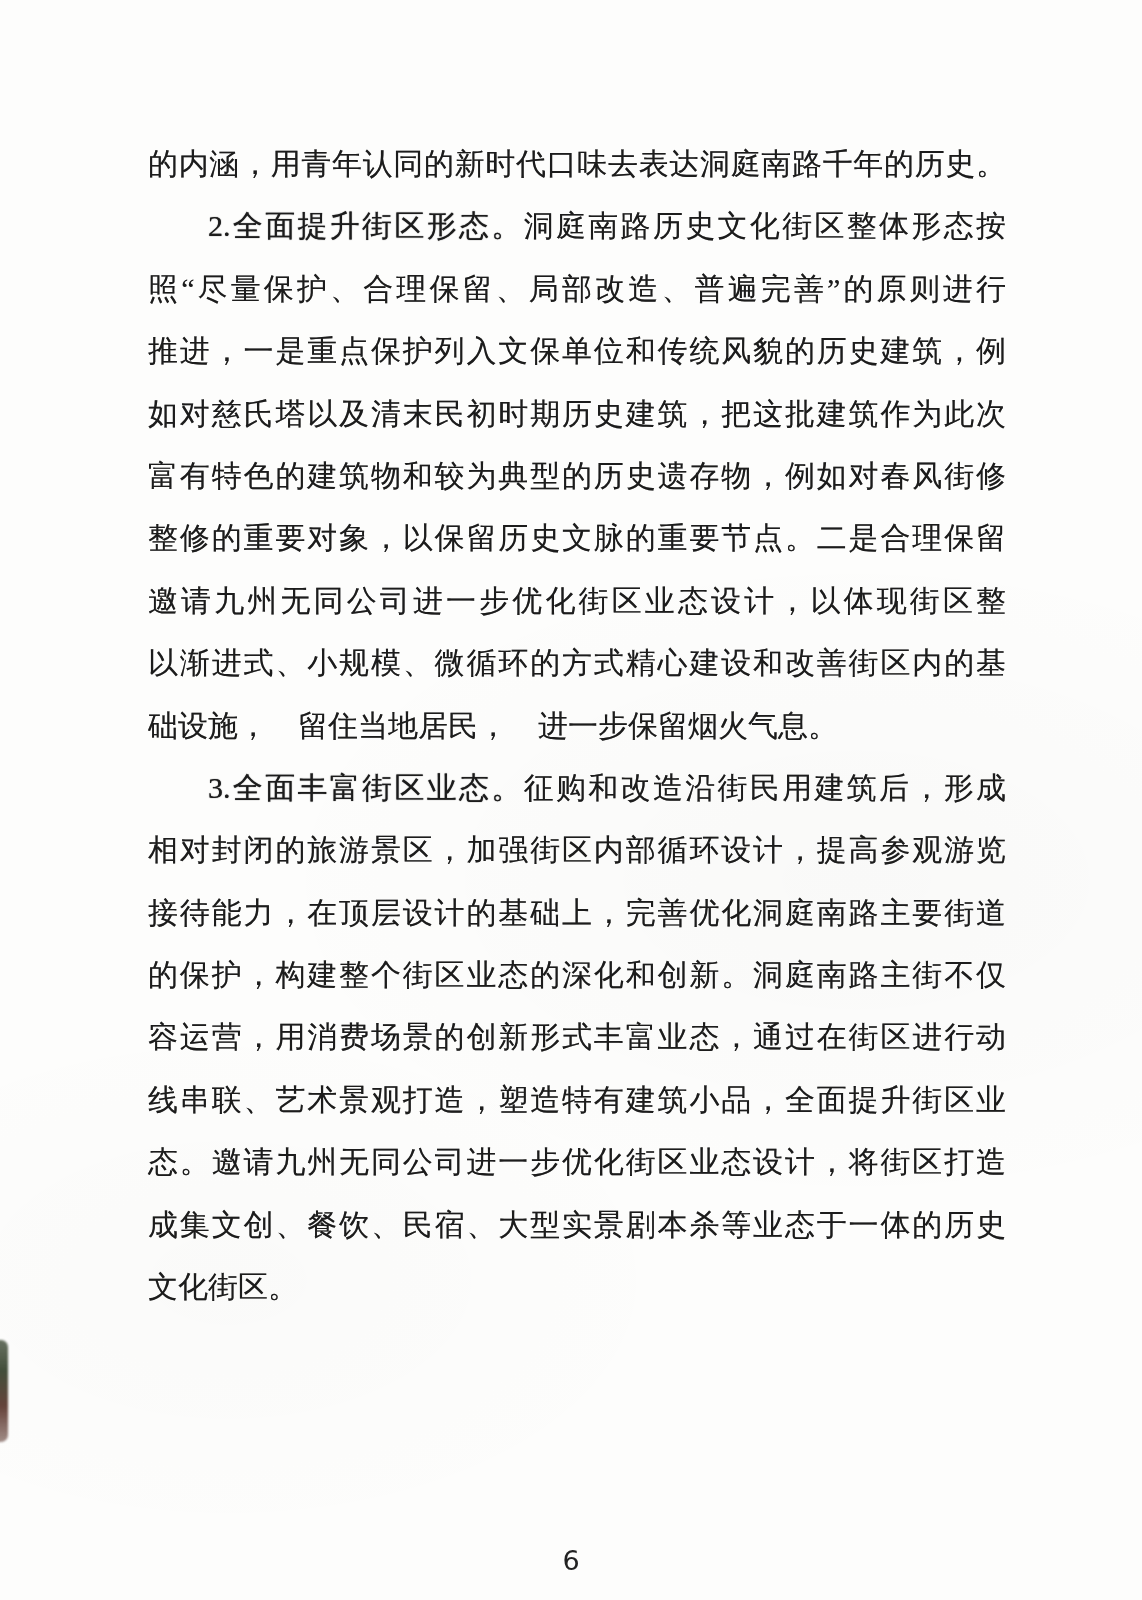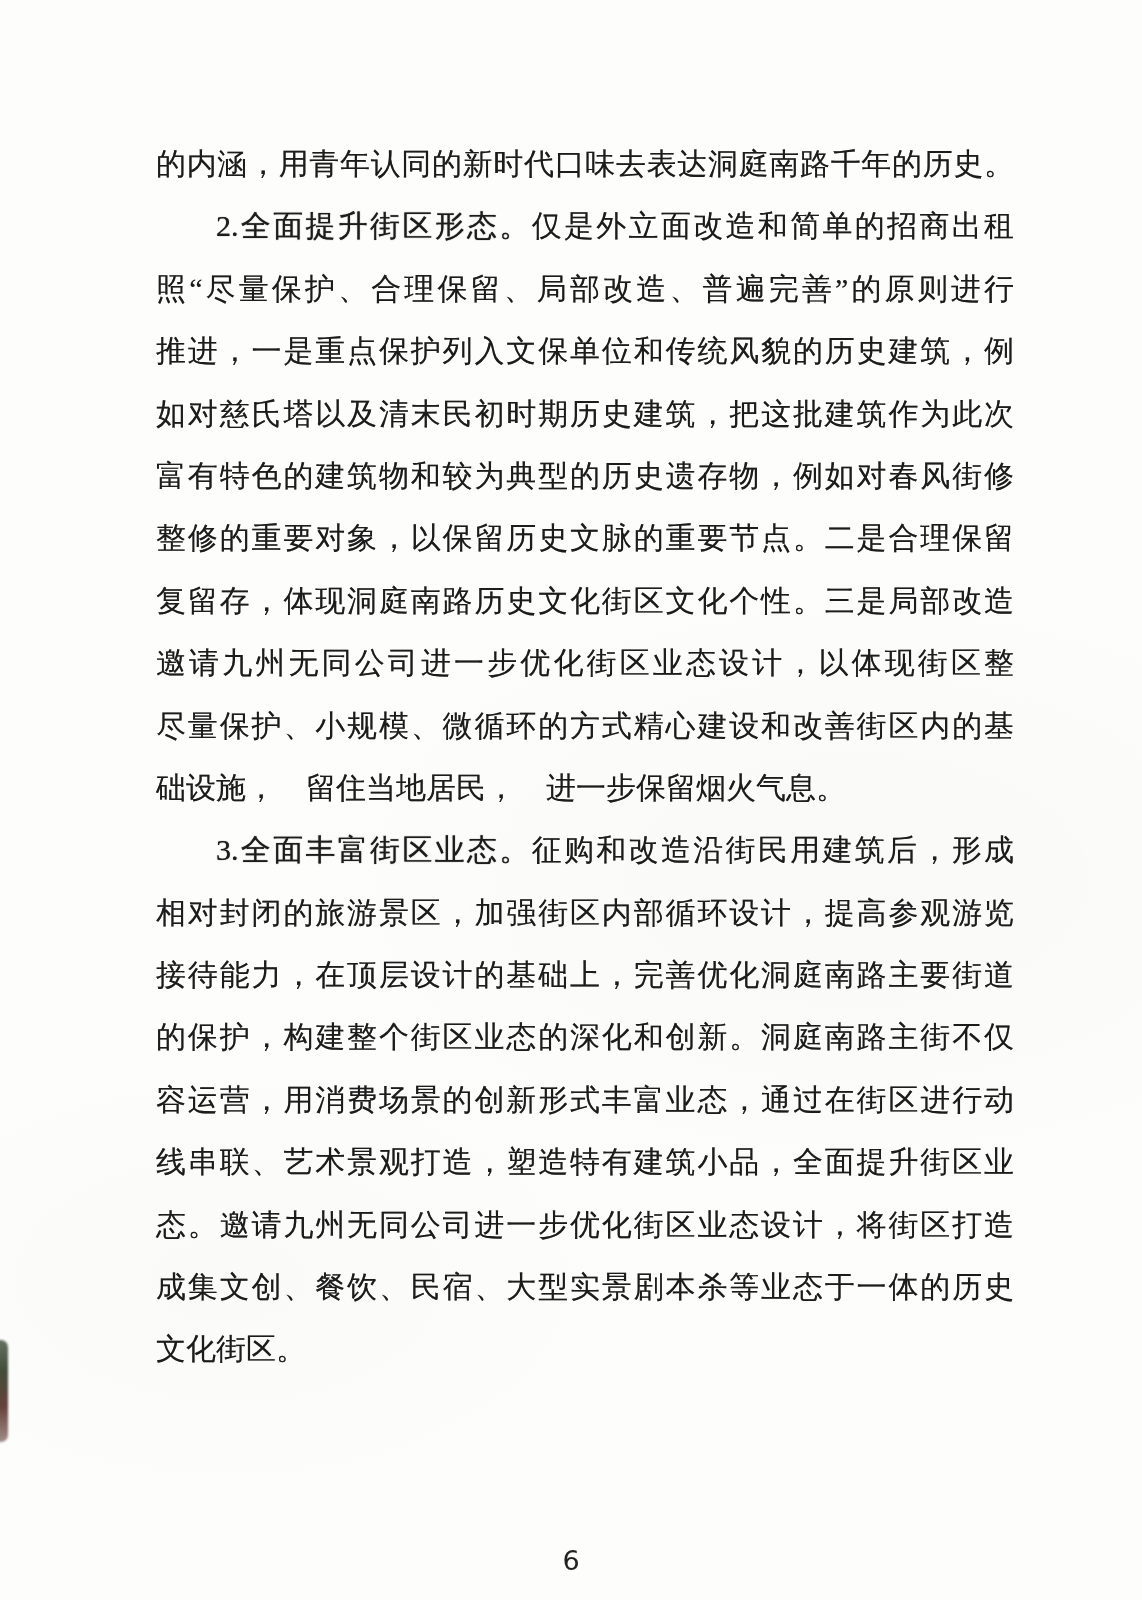--- a/index.html
+++ b/index.html
@@ -14,21 +14,21 @@
     margin: 0 auto;
     background:
       radial-gradient(ellipse 900px 500px at 75% 55%, rgba(0,0,0,0.015), rgba(0,0,0,0) 70%),
       radial-gradient(ellipse 700px 400px at 20% 80%, rgba(0,0,0,0.012), rgba(0,0,0,0) 70%),
       #fdfdfc;
     overflow: hidden;
     font-family: "Liberation Serif", "DejaVu Serif", serif;
   }
   .text-block {
     position: absolute;
-    left: 156px;
+    left: 148px;
     top: 133px;
     width: 858px;
   }
   .line {
     height: 62.4px;
     line-height: 62.4px;
     font-size: 30px;
     color: #1c1c1c;
     text-align: justify;
     text-align-last: justify;
@@ -67,29 +67,28 @@
     filter: blur(1.2px);
     opacity: 0.92;
   }
 </style>
 </head>
 <body>
 
 <div class="page">
   <div class="text-block" id="text-block">
       <div class="line"><span>的内涵，用青年认同的新时代口味去表达洞庭南路千年的历史。</span></div>
-      <div class="line indent"><span class="bold">2.全面提升街区形态。</span><span>仅是外立面改造和简单的招商出租</span></div>
+      <div class="line indent"><span class="bold">2.全面提升街区形态。</span><span>洞庭南路历史文化街区整体形态按</span></div>
       <div class="line"><span>照“尽量保护、合理保留、局部改造、普遍完善”的原则进行</span></div>
       <div class="line"><span>推进，一是重点保护列入文保单位和传统风貌的历史建筑，例</span></div>
       <div class="line"><span>如对慈氏塔以及清末民初时期历史建筑，把这批建筑作为此次</span></div>
       <div class="line"><span>富有特色的建筑物和较为典型的历史遗存物，例如对春风街修</span></div>
       <div class="line"><span>整修的重要对象，以保留历史文脉的重要节点。二是合理保留</span></div>
-      <div class="line"><span>复留存，体现洞庭南路历史文化街区文化个性。三是局部改造</span></div>
       <div class="line"><span>邀请九州无同公司进一步优化街区业态设计，以体现街区整</span></div>
-      <div class="line"><span>尽量保护、小规模、微循环的方式精心建设和改善街区内的基</span></div>
+      <div class="line"><span>以渐进式、小规模、微循环的方式精心建设和改善街区内的基</span></div>
       <div class="line short"><span>础设施，　留住当地居民，　进一步保留烟火气息。</span></div>
       <div class="line indent"><span class="bold">3.全面丰富街区业态。</span><span>征购和改造沿街民用建筑后，形成</span></div>
       <div class="line"><span>相对封闭的旅游景区，加强街区内部循环设计，提高参观游览</span></div>
       <div class="line"><span>接待能力，在顶层设计的基础上，完善优化洞庭南路主要街道</span></div>
       <div class="line"><span>的保护，构建整个街区业态的深化和创新。洞庭南路主街不仅</span></div>
       <div class="line"><span>容运营，用消费场景的创新形式丰富业态，通过在街区进行动</span></div>
       <div class="line"><span>线串联、艺术景观打造，塑造特有建筑小品，全面提升街区业</span></div>
       <div class="line"><span>态。邀请九州无同公司进一步优化街区业态设计，将街区打造</span></div>
       <div class="line"><span>成集文创、餐饮、民宿、大型实景剧本杀等业态于一体的历史</span></div>
       <div class="line short"><span>文化街区。</span></div>

